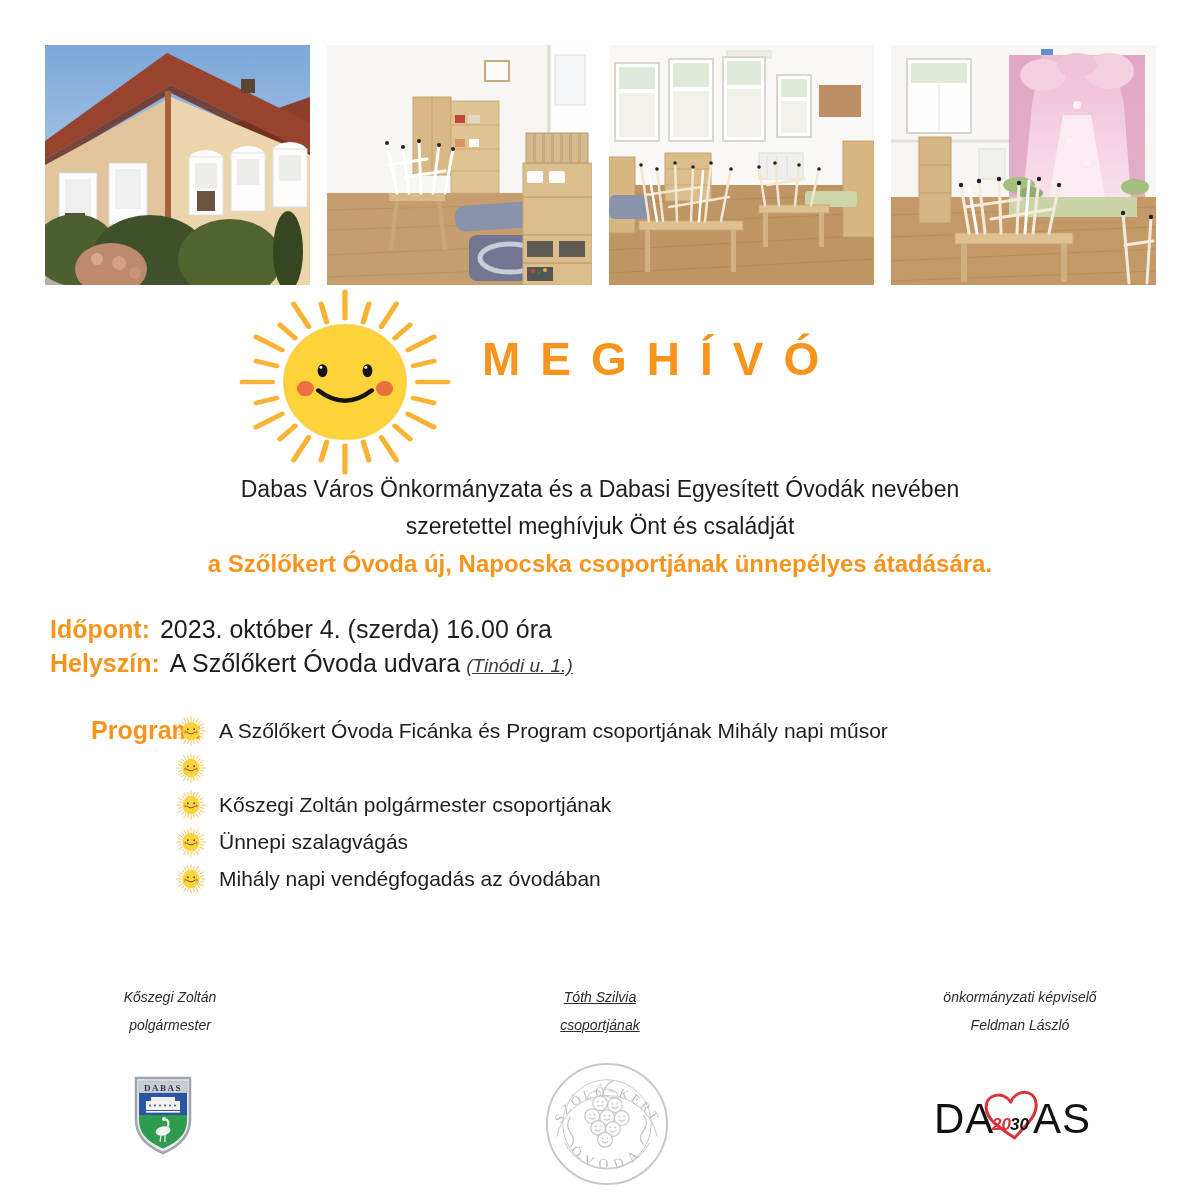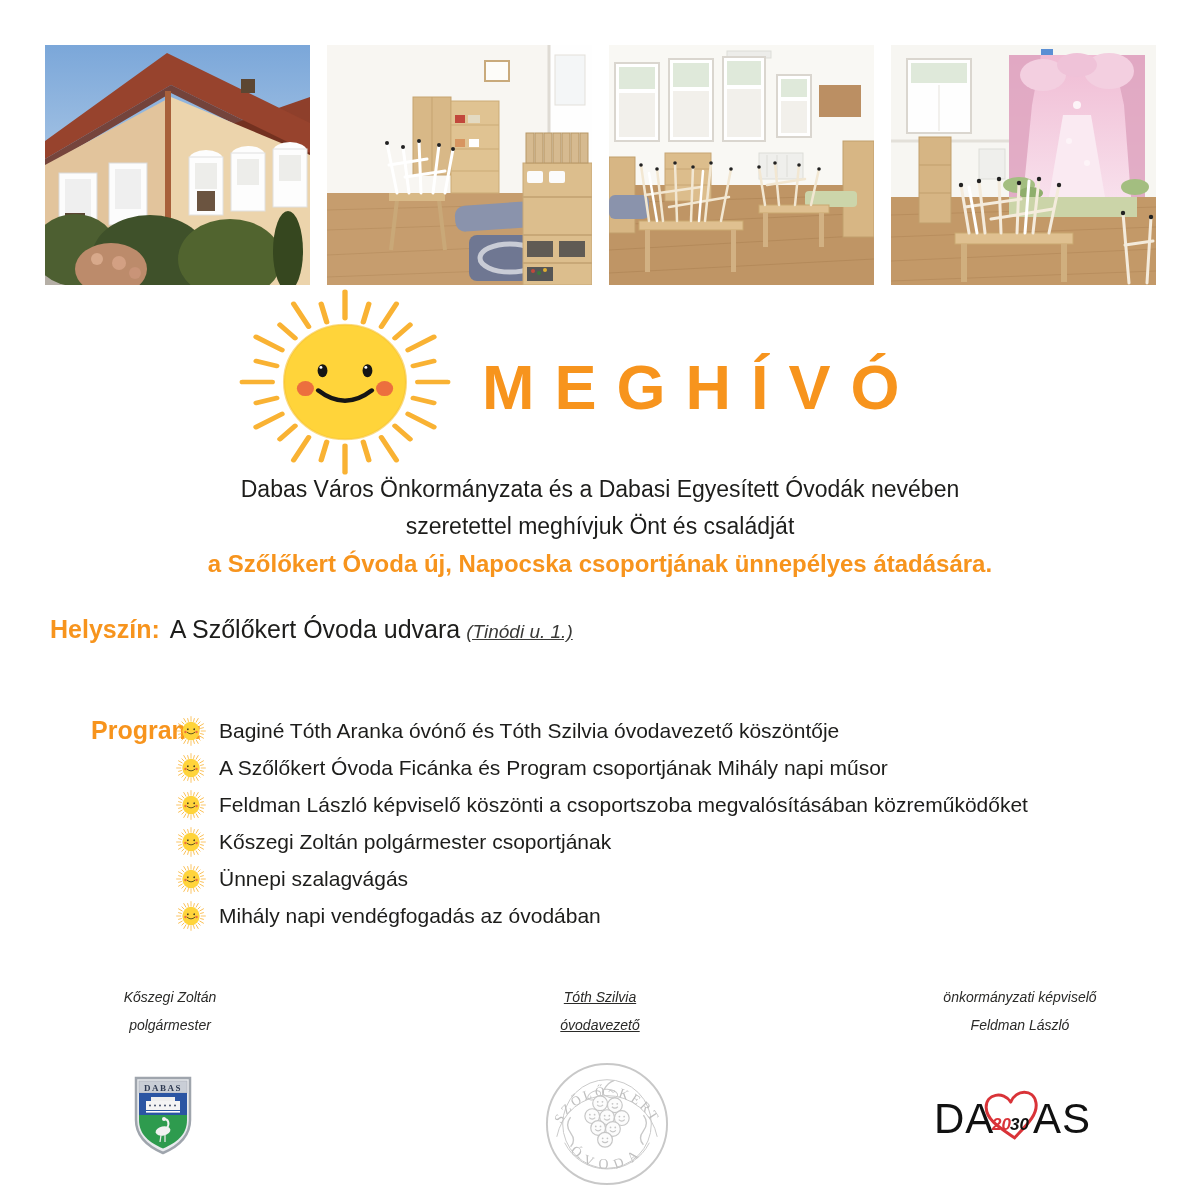--- a/index.html
+++ b/index.html
@@ -7,21 +7,21 @@
        font-family:"Liberation Sans", sans-serif;color:#1d1d1b;}
   .poster{position:absolute;inset:0;background:#ffffff;}
 
   
   .photos-row{position:absolute;left:45px;top:45px;width:1111px;display:flex;gap:17px;}
   .photo{width:265px;height:240px;flex:none;overflow:hidden;background:#eee;}
   .photo svg{display:block;width:100%;height:100%;}
 
   
   .hero-sun{position:absolute;left:238px;top:288px;width:214px;height:188px;}
-  .title{position:absolute;left:482px;top:356px;font-size:63px;line-height:1;
+  .title{position:absolute;left:482px;top:336px;font-size:46px;line-height:1;
          letter-spacing:20px;font-weight:600;color:#F7941D;white-space:nowrap;}
 
   
   .intro{position:absolute;left:0;top:471px;width:1200px;text-align:center;}
   .intro-line{font-size:23px;line-height:37px;color:#1d1d1b;}
   .intro-line.orange{color:#F7941D;font-weight:bold;font-size:24px;}
 
   
   .details{position:absolute;left:50px;top:612px;}
   .details-row{font-size:25px;line-height:34px;white-space:nowrap;}
@@ -384,43 +384,39 @@
   <div class="title">MEGHÍVÓ</div>
 
   <div class="intro">
     <div class="intro-line">Dabas Város Önkormányzata és a Dabasi Egyesített Óvodák nevében</div>
     <div class="intro-line">szeretettel meghívjuk Önt és családját</div>
     <div class="intro-line orange">a Szőlőkert Óvoda új, Napocska csoportjának ünnepélyes átadására.</div>
   </div>
 
   <div class="details">
     <div class="details-row">
+      <span class="details-label">Időpont:</span><span>2023. október 4. (szerda) 16.00 óra</span>
+    </div>
+    <div class="details-row">
       <span class="details-label">Helyszín:</span><span>A Szőlőkert Óvoda udvara</span><span class="details-note">(Tinódi u. 1.)</span>
     </div>
   </div>
 
   <div class="program-label">Program:</div>
   <div class="program-items">
     <div class="program-item">
       <svg class="bullet-sun" viewBox="0 0 200 200">
           <use href="#sunSym"></use>
         </svg>
-      <span class="program-text">Baginé Tóth Aranka óvónő és Tóth Szilvia óvodavezető köszöntője</span>
+      <span class="program-text">A Szőlőkert Óvoda Ficánka és Program csoportjának Mihály napi műsor</span>
     </div>
     <div class="program-item">
       <svg class="bullet-sun" viewBox="0 0 200 200">
           <use href="#sunSym"></use>
         </svg>
-      <span class="program-text">A Szőlőkert Óvoda Ficánka és Program csoportjának Mihály napi műsor</span>
-    </div>
-    <div class="program-item">
-      <svg class="bullet-sun" viewBox="0 0 200 200">
-          <use href="#sunSym"></use>
-        </svg>
-      <span class="program-text">Feldman László képviselő köszönti a csoportszoba megvalósításában közreműködőket</span>
     </div>
     <div class="program-item">
       <svg class="bullet-sun" viewBox="0 0 200 200">
           <use href="#sunSym"></use>
         </svg>
       <span class="program-text">Kőszegi Zoltán polgármester csoportjának</span>
     </div>
     <div class="program-item">
       <svg class="bullet-sun" viewBox="0 0 200 200">
           <use href="#sunSym"></use>
@@ -434,21 +430,21 @@
       <span class="program-text">Mihály napi vendégfogadás az óvodában</span>
     </div>
   </div>
 
   <div class="signature sig-1">
     <div>Kőszegi Zoltán</div>
     <div>polgármester</div>
   </div>
   <div class="signature sig-2">
     <div>Tóth Szilvia</div>
-    <div>óvodavezető</div>
+    <div>csoportjának</div>
   </div>
   <div class="signature sig-3">
     <div>önkormányzati képviselő</div>
     <div>Feldman László</div>
   </div>
 
   <svg class="coa" viewBox="0 0 62 84" role="img" aria-label="Dabas coat of arms">
     <path d="M4,4 L58,4 L58,46 C58,63 45,73 31,79 C17,73 4,63 4,46 Z" fill="#E9EBEE" stroke="#9FA5AD" stroke-width="2.5"></path>
     <rect x="7" y="7" width="48" height="12" fill="#C9CED6" stroke="#AAB0B8" stroke-width="0.6"></rect>
     <text x="31" y="16.5" font-size="9" font-weight="bold" fill="#2E3A52" text-anchor="middle" letter-spacing="1.5" font-family="Liberation Serif, serif">DABAS</text>

